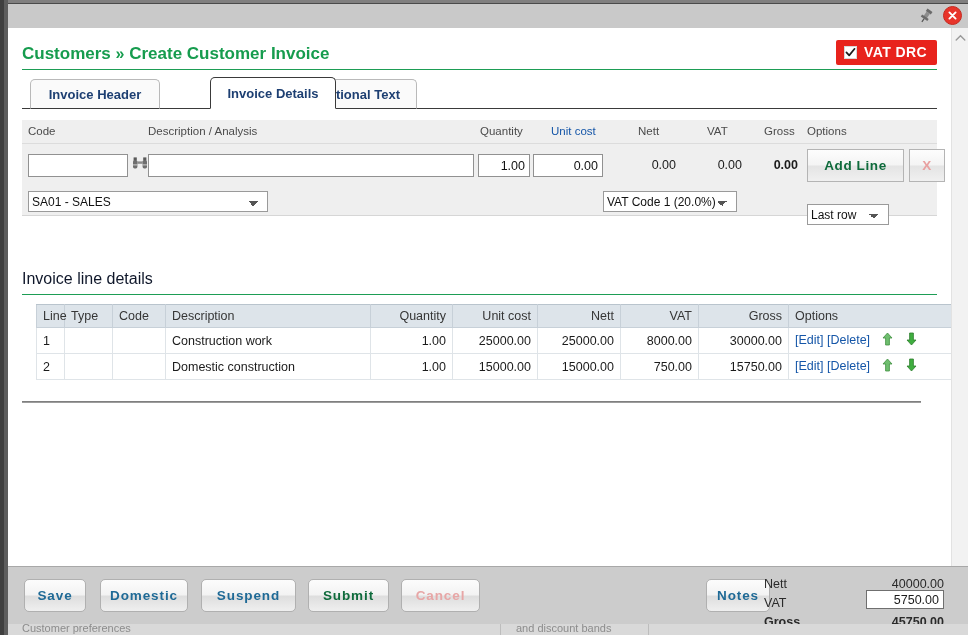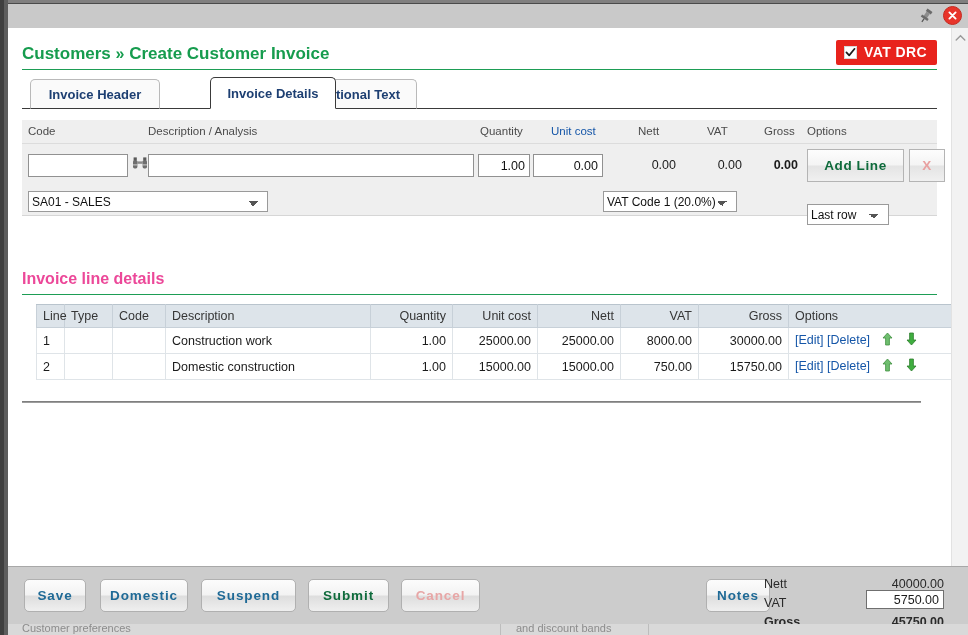--- a/index.html
+++ b/index.html
@@ -213,21 +213,21 @@
       linear-gradient(45deg, transparent 50%, #555 50%),
       linear-gradient(135deg, #555 50%, transparent 50%);
     background-position: calc(100% - 14px) 9px, calc(100% - 9px) 9px;
     background-size: 5px 5px, 5px 5px;
     background-repeat: no-repeat;
   }
 
   
   .section-title {
     position: absolute; left: 14px; top: 242px;
-    font-size: 16px; font-weight: bold; color: #ec4899; text-align: center;
+    font-size: 16px; font-weight: normal; color: #0f172a; text-align: center;
   }
   .section-rule {
     position: absolute; left: 14px; top: 266px; right: 14px; height: 1px;
     background: #1d9d55;
   }
 
   table.lines {
     position: absolute; left: 28px; top: 276px; width: 925px;
     border-collapse: collapse;
     font-size: 12.5px;

